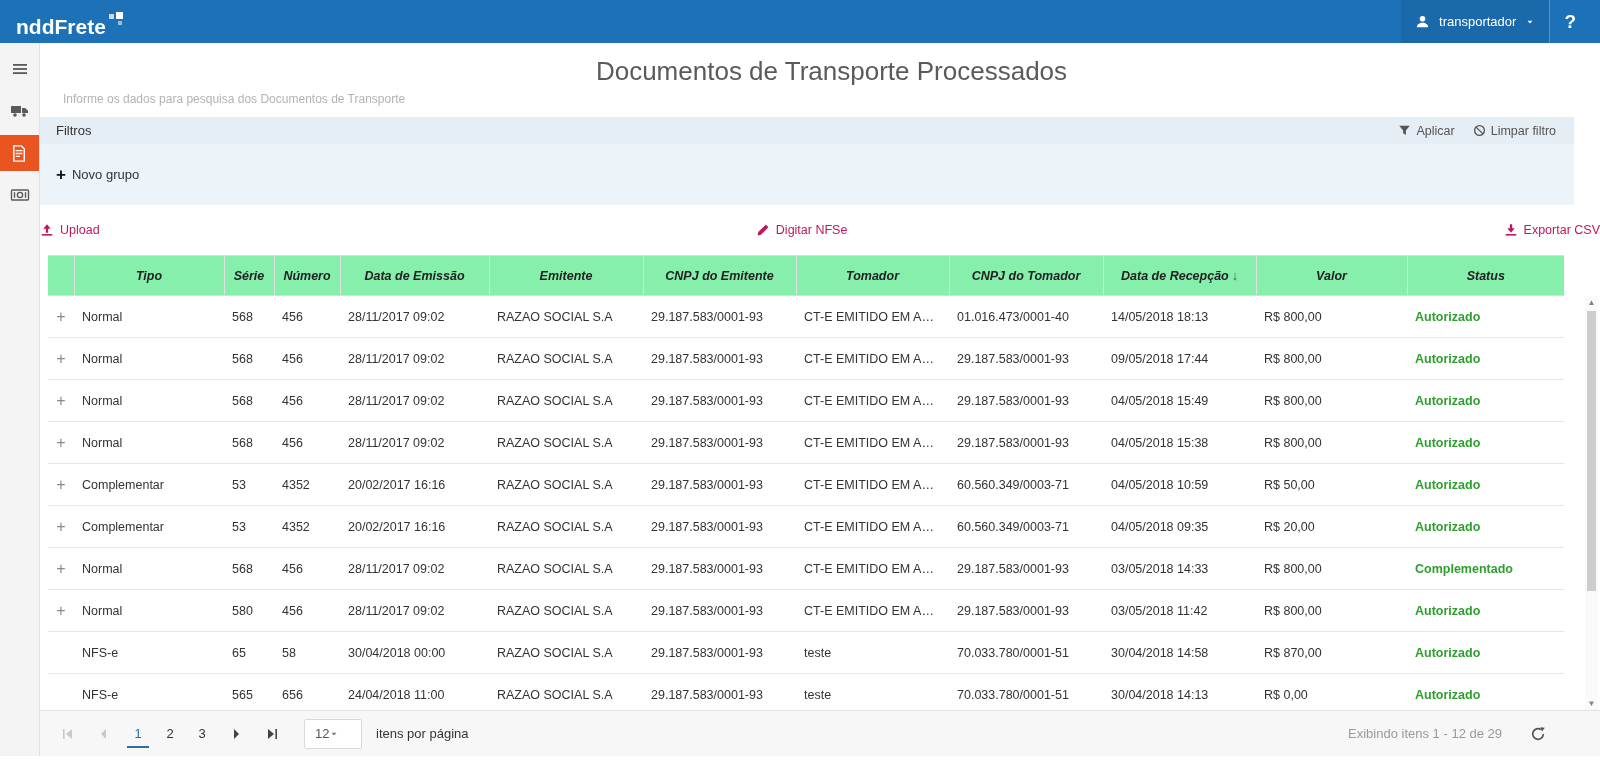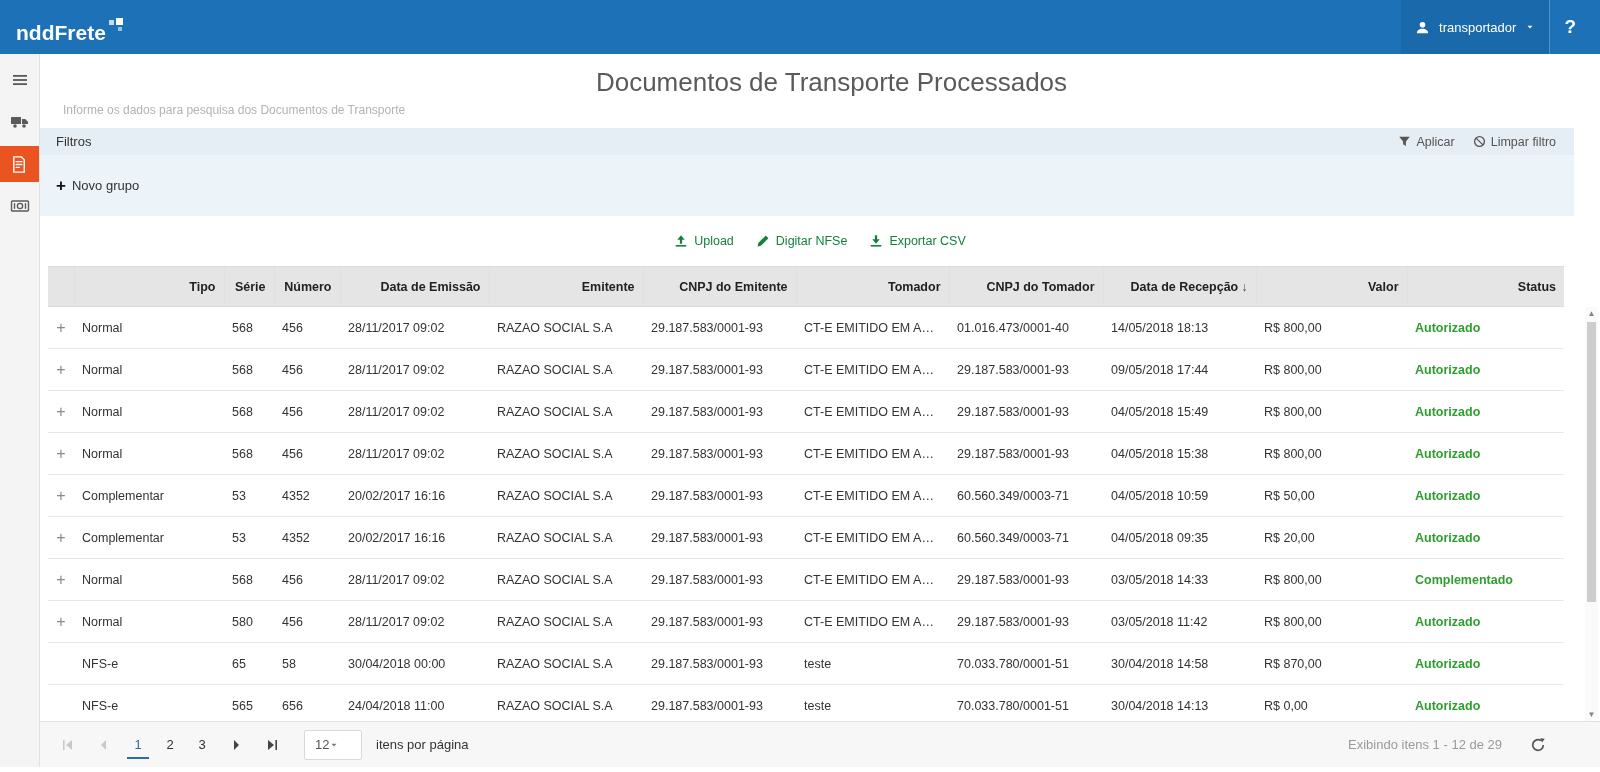--- a/index.html
+++ b/index.html
@@ -5,21 +5,21 @@
   * { box-sizing: border-box; }
   html, body { margin:0; padding:0; }
   body {
     width:1600px; height:772px;
     font-family:"Liberation Sans","DejaVu Sans",sans-serif;
     background:#fff; overflow:hidden; color:#333;
     --brand-blue:#1c71b7; --accent-orange:#ea5420; --status-green:#2e9e2e; --active-blue:#2e6da4;
   }
 
   
-  .topbar { height:54px; background:var(--brand-blue); display:flex; align-items:center; justify-content:space-between; padding:0 10px 0 16px; }
+  .topbar { height:43px; background:var(--brand-blue); display:flex; align-items:center; justify-content:space-between; padding:0 10px 0 16px; }
   .brand { display:flex; align-items:flex-start; color:#fff; font-size:21px; font-weight:bold; cursor:pointer; line-height:1; padding-top:10px; }
   .logo-squares { position:relative; width:14px; height:14px; margin-left:3px; margin-top:-4px; }
   .logo-squares i { position:absolute; background:#fff; display:block; }
   .logo-squares i:nth-child(1){ width:7px; height:7px; right:0; top:0; }
   .logo-squares i:nth-child(2){ width:5px; height:5px; left:0; top:2px; opacity:.75; }
   .logo-squares i:nth-child(3){ width:4px; height:4px; right:1px; top:9px; opacity:.55; }
   .topbar-right { display:flex; align-items:center; height:100%; color:#fff; }
   .user-menu { display:flex; align-items:center; gap:9px; font-size:13px; padding:0 14px; height:100%; cursor:pointer; background:rgba(0,0,0,.07); }
   .help-btn { font-size:19px; font-weight:bold; padding:0 14px; height:100%; display:flex; align-items:center; cursor:pointer; border-left:1px solid rgba(255,255,255,.25); }
 
@@ -37,27 +37,27 @@
 
   
   .filters-header { height:27px; background:#e5edf5; display:flex; align-items:center; justify-content:space-between; padding:0 18px 0 16px; margin-right:26px; font-size:13px; color:#333; }
   .filters-actions { display:flex; gap:18px; font-size:12.5px; color:#555; }
   .filter-action { display:flex; align-items:center; gap:5px; cursor:pointer; }
   .filters-body { height:61px; background:#ecf3f9; display:flex; align-items:center; padding-left:16px; margin-right:26px; }
   .new-group { display:flex; align-items:center; gap:6px; font-size:13px; color:#333; cursor:pointer; }
   .new-group .plus { font-weight:bold; font-size:17px; color:#111; line-height:1; }
 
   
-  .toolbar { height:50px; display:flex; align-items:center; justify-content:center; gap:22px; font-size:12.5px; color:#15803d; }
+  .toolbar { height:50px; display:flex; align-items:center; justify-content:space-between; gap:22px; font-size:12.5px; color:#be185d; }
   .tool-btn { display:flex; align-items:center; gap:6px; cursor:pointer; }
 
   
   .grid { height:455px; overflow:hidden; margin:0 36px 0 8px; }
   table { width:100%; border-collapse:collapse; table-layout:fixed; font-size:12.5px; color:#333; }
-  th { height:40px; background:#e5e5e5; border-top:1px solid #dcdcdc; border-bottom:1px solid #dcdcdc; text-align:right; padding:0 8px; font-weight:600; color:#222; white-space:nowrap; overflow:hidden; }
+  th { height:40px; background:#86efac; border-top:1px solid #dcdcdc; border-bottom:1px solid #dcdcdc; text-align:center; padding:0 8px; font-weight:600; color:#222; white-space:nowrap; overflow:hidden;font-style:italic; }
   th + th { border-left:1px solid #e0e0e0; }
   td { height:42px; padding:0 8px; border-bottom:1px solid #e7e7e7; white-space:nowrap; overflow:hidden; text-overflow:ellipsis; }
   td.c-expand { color:#8a8a8a; font-size:16px; text-align:center; padding:0; }
   .expand-icon { cursor:pointer; }
   td.c-status { color:var(--status-green); font-weight:bold; }
   .sort-arrow { font-weight:400; color:#555; margin-left:3px; }
 
   
   .pager { height:46px; background:#f7f7f7; border-top:1px solid #e2e2e2; display:flex; align-items:center; padding:0 54px 0 10px; font-size:13px; color:#333; }
   .pg-btn { width:36px; height:100%; display:flex; align-items:center; justify-content:center; cursor:pointer; color:#444; }

